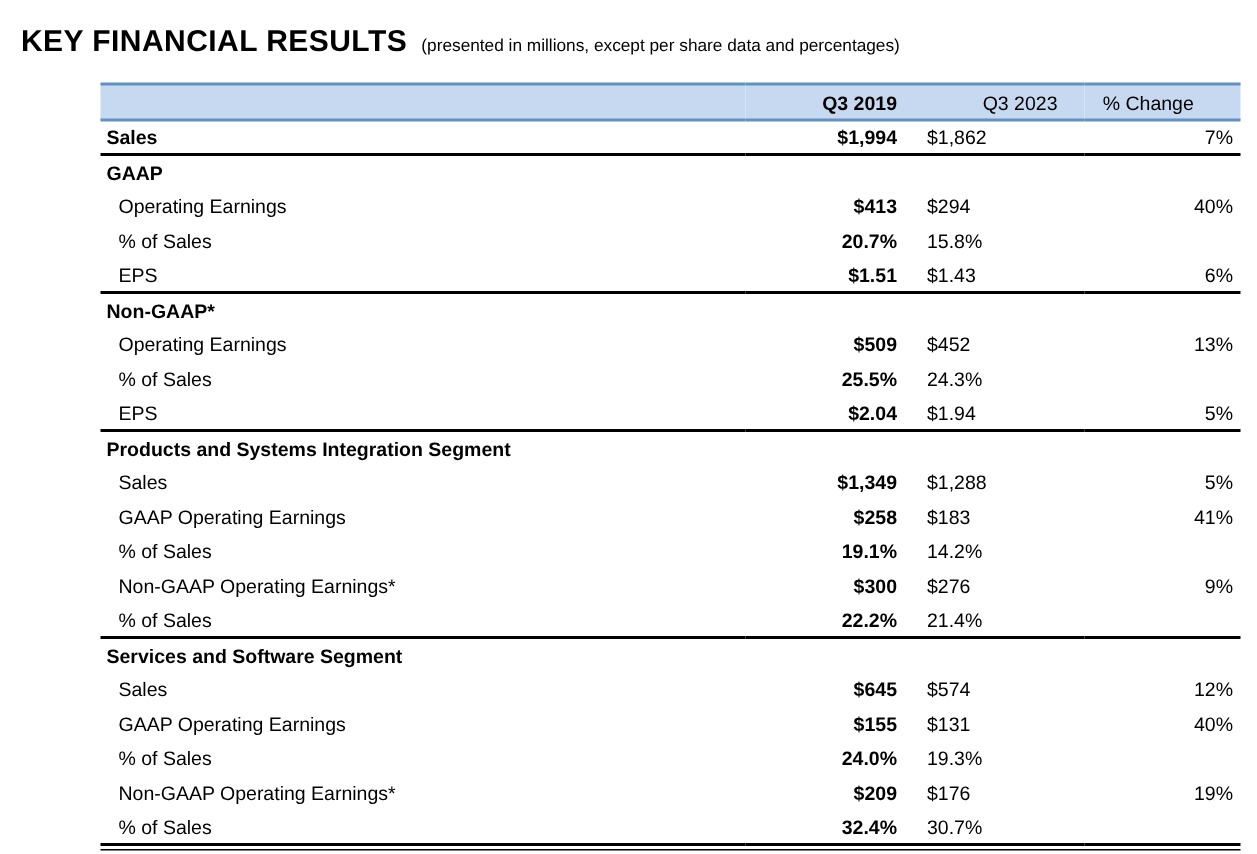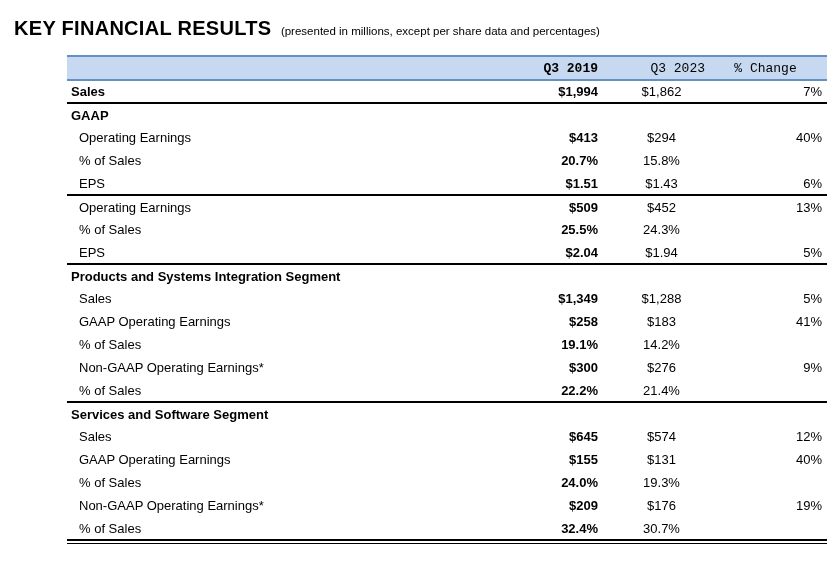--- a/index.html
+++ b/index.html
@@ -50,38 +50,37 @@
     background: var(--header-bg, #c7d9f0);
     border-top: 2px solid var(--header-border, #6290c4);
     border-bottom: 2px solid var(--header-border, #6290c4);
   }
   thead th {
     height: 24px;
     padding: 0;
     vertical-align: middle;
     font-size: 13px;
     white-space: nowrap;
-    font-family: Liberation Mono, monospace;
   }
   th.h-label { text-align: left; }
   th.h2019 { text-align: right; padding-right: 20px; font-weight: bold; }
   th.h2018 { text-align: right; padding-right: 18px; font-weight: normal; }
   th.hchg  { text-align: center; padding-right: 19px; font-weight: normal; }
 
   tbody.divided { border-top: 2px solid #000; }
   tbody.last { border-bottom: 2px solid #000; }  
 
   tbody tr { height: 23px; }
   td { padding: 0; vertical-align: middle; white-space: nowrap; overflow: hidden; }
 
   td.section-label { font-weight: bold; text-align: left; padding-left: 4px; margin-left: 48px; }
   td.label  { text-align: left; padding-left: 12px; }
   td.label.bold { font-weight: bold; padding-left: 4px; }
   td.v2019 { text-align: right; padding-right: 20px; font-weight: bold; }
-  td.v2018 { text-align: center; padding-right: 18px; }
+  td.v2018 { text-align: left; padding-right: 18px; }
   td.vchg  { text-align: right; padding-right: 5px; }
 </style>
 </head>
 <body>
 
 <div class="page">
 
   <div class="title-row">
     <span class="title">KEY FINANCIAL RESULTS</span>
     <span class="subtitle">(presented in millions, except per share data and percentages)</span>
@@ -129,20 +128,23 @@
           </tr>
           <tr>
             <td class="label">EPS</td>
             <td class="v2019">$1.51</td>
             <td class="v2018">$1.43</td>
             <td class="vchg">6%</td>
           </tr>
         </tbody>
         <tbody class="divided">
           <tr>
+            <td colspan="4" class="section-label">Non-GAAP*</td>
+          </tr>
+          <tr>
             <td class="label">Operating Earnings</td>
             <td class="v2019">$509</td>
             <td class="v2018">$452</td>
             <td class="vchg">13%</td>
           </tr>
           <tr>
             <td class="label">% of Sales</td>
             <td class="v2019">25.5%</td>
             <td class="v2018">24.3%</td>
             <td class="vchg"></td>

